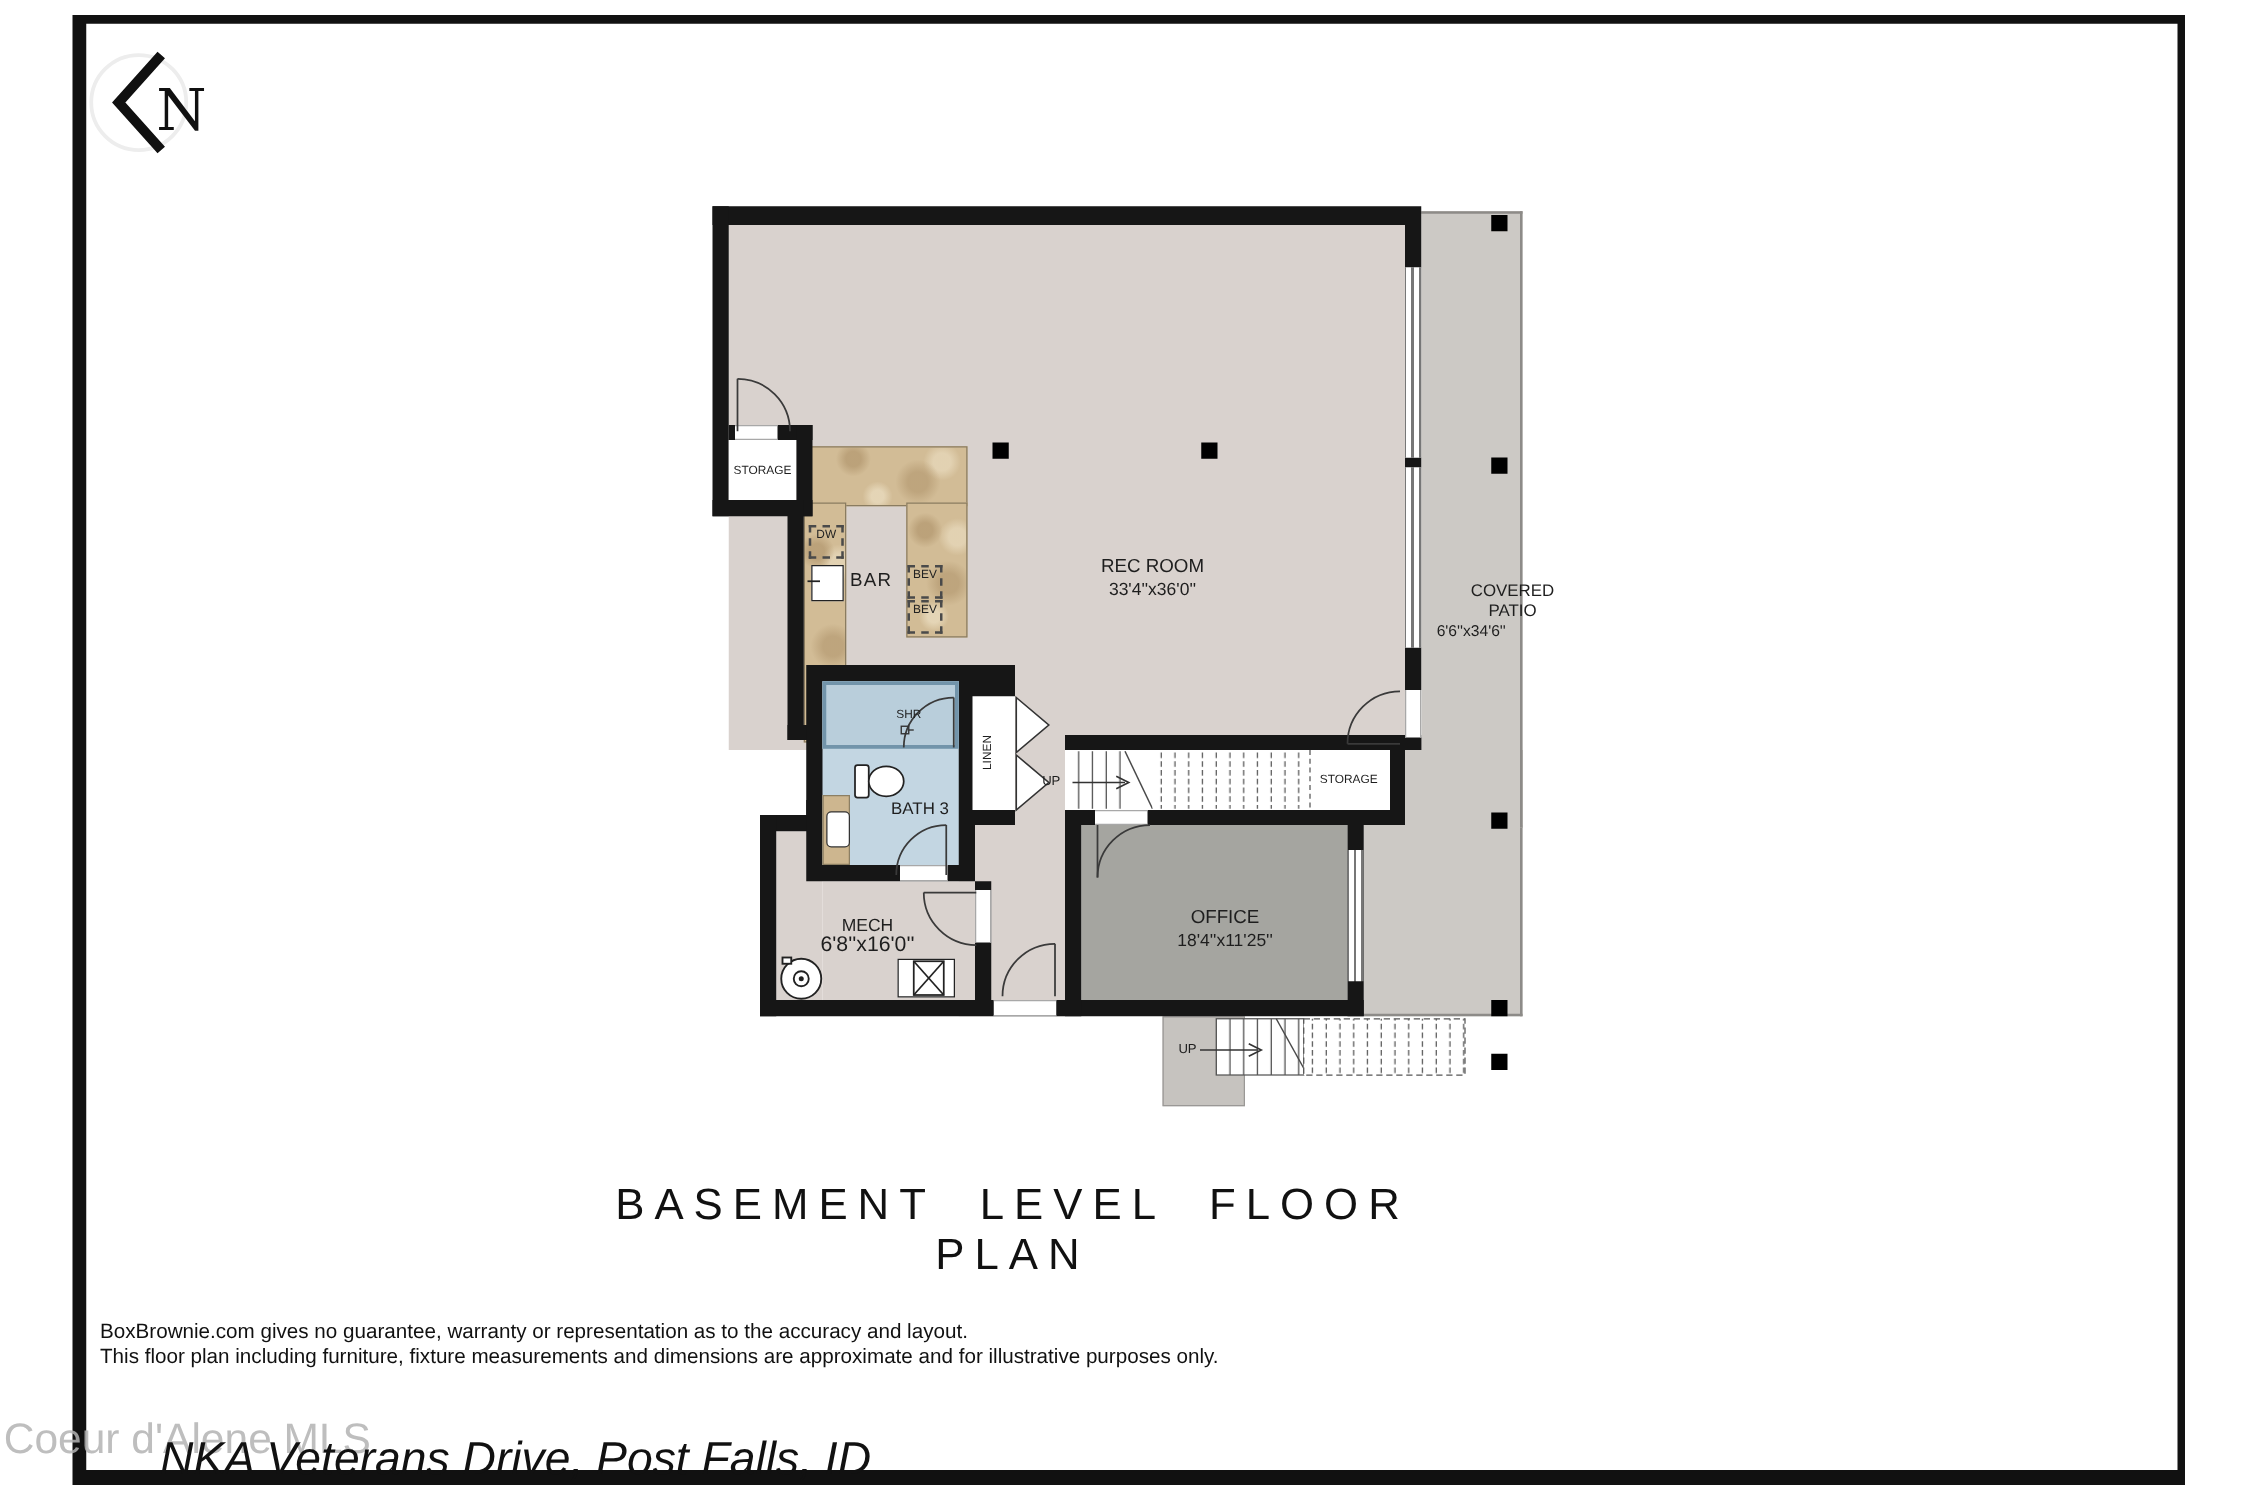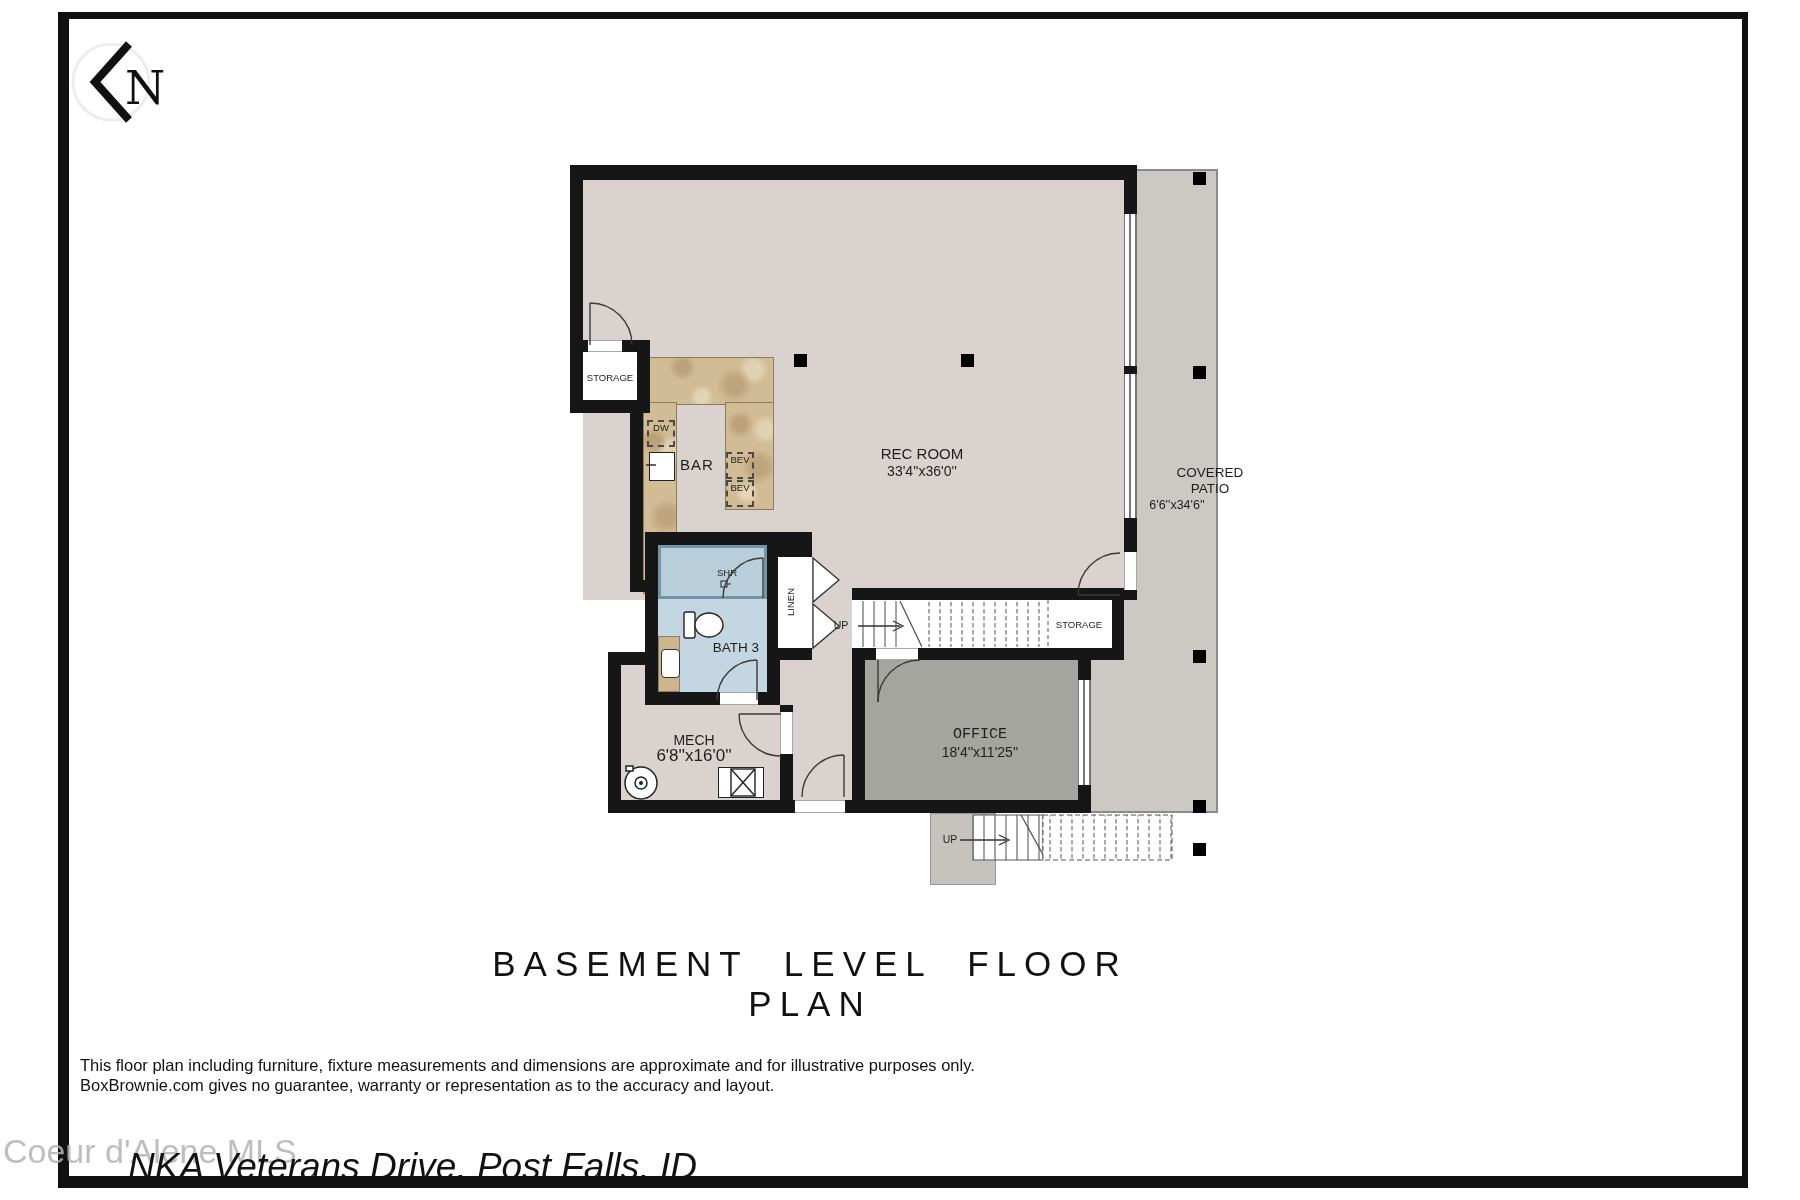--- a/index.html
+++ b/index.html
@@ -220,38 +220,38 @@
       <line x1="755" y1="769" x2="731" y2="796"></line>
     </g>
   </svg>
 
   <div class="lbl" style="left:922px;top:453px;font-size:15px;">REC ROOM</div>
   <div class="lbl" style="left:922px;top:471px;font-size:14px;">33'4''x36'0''</div>
 
   <div class="lbl" style="left:1177px;top:481px;width:84px;font-size:13.5px;line-height:16px;white-space:normal;margin-left:33px;">COVERED PATIO</div>
   <div class="lbl" style="left:1177px;top:505px;font-size:12.5px;">6'6''x34'6''</div>
 
-  <div class="lbl" style="left:980px;top:734px;font-size:15px;font-family:Liberation Mono, monospace;">OFFICE</div>
+  <div class="lbl" style="left:980px;top:734px;font-size:15px;">OFFICE</div>
   <div class="lbl" style="left:980px;top:752px;font-size:14px;">18'4''x11'25''</div>
 
   <div class="lbl" style="left:694px;top:740px;font-size:14px;">MECH</div>
   <div class="lbl" style="left:694px;top:756px;font-size:17px;">6'8''x16'0''</div>
 
   <div class="lbl" style="left:736px;top:647px;font-size:13.5px;">BATH 3</div>
   <div class="lbl" style="left:697px;top:464px;font-size:15px;letter-spacing:1px;">BAR</div>
   <div class="lbl" style="left:610px;top:377px;font-size:9.5px;">STORAGE</div>
   <div class="lbl" style="left:1079px;top:624px;font-size:9.5px;">STORAGE</div>
   <div class="lbl" style="left:790px;top:602px;font-size:9.5px;transform:translate(-50%,-50%) rotate(-90deg);">LINEN</div>
   <div class="lbl" style="left:727px;top:572px;font-size:9.5px;">SHR</div>
   <div class="lbl" style="left:841px;top:625px;font-size:10.5px;">UP</div>
   <div class="lbl" style="left:950px;top:839px;font-size:10.5px;">UP</div>
 
   <div class="title">BASEMENT LEVEL FLOOR PLAN</div>
 
   <div class="disclaimer">
+    <div>BoxBrownie.com gives no guarantee, warranty or representation as to the accuracy and layout.</div>
     <div>This floor plan including furniture, fixture measurements and dimensions are approximate and for illustrative purposes only.</div>
-    <div>BoxBrownie.com gives no guarantee, warranty or representation as to the accuracy and layout.</div>
   </div>
 
   <div class="watermark">Coeur d'Alene MLS</div>
   <div class="address">NKA Veterans Drive, Post Falls, ID</div>
 
 </div>
 
 </body></html>

